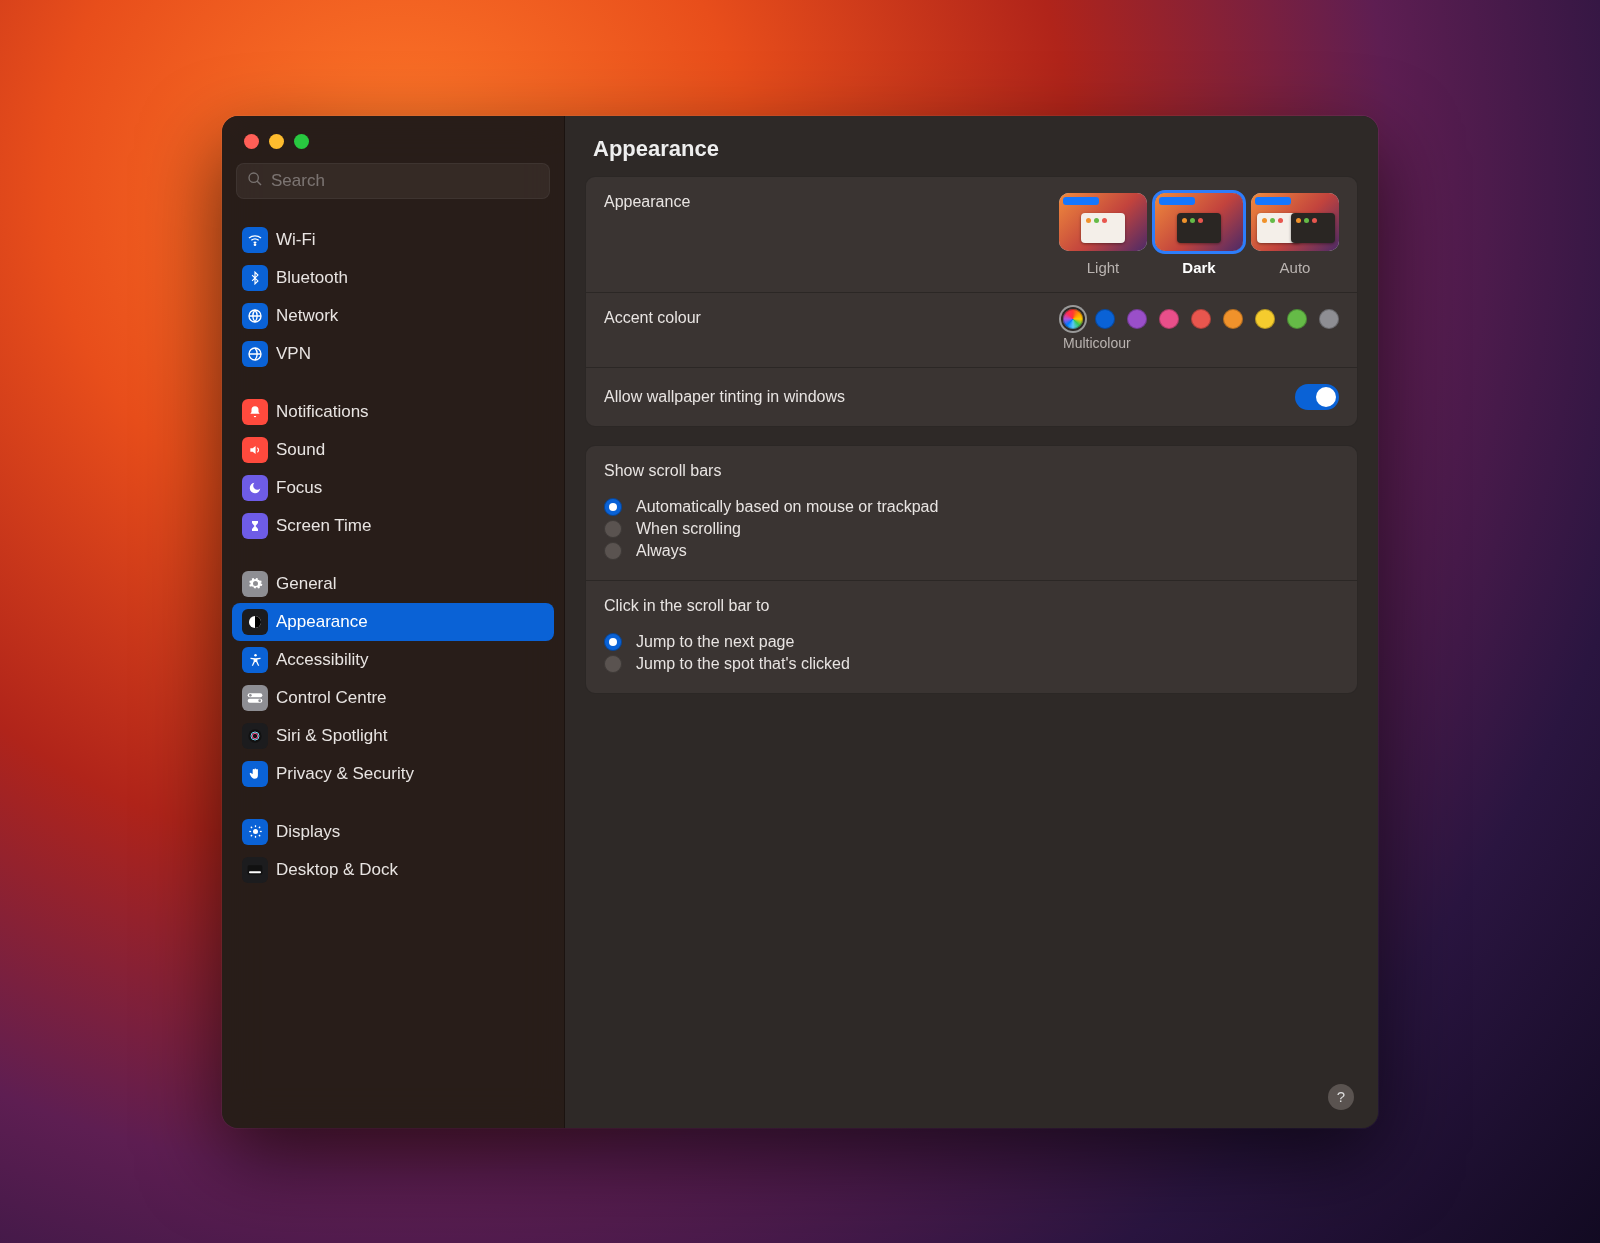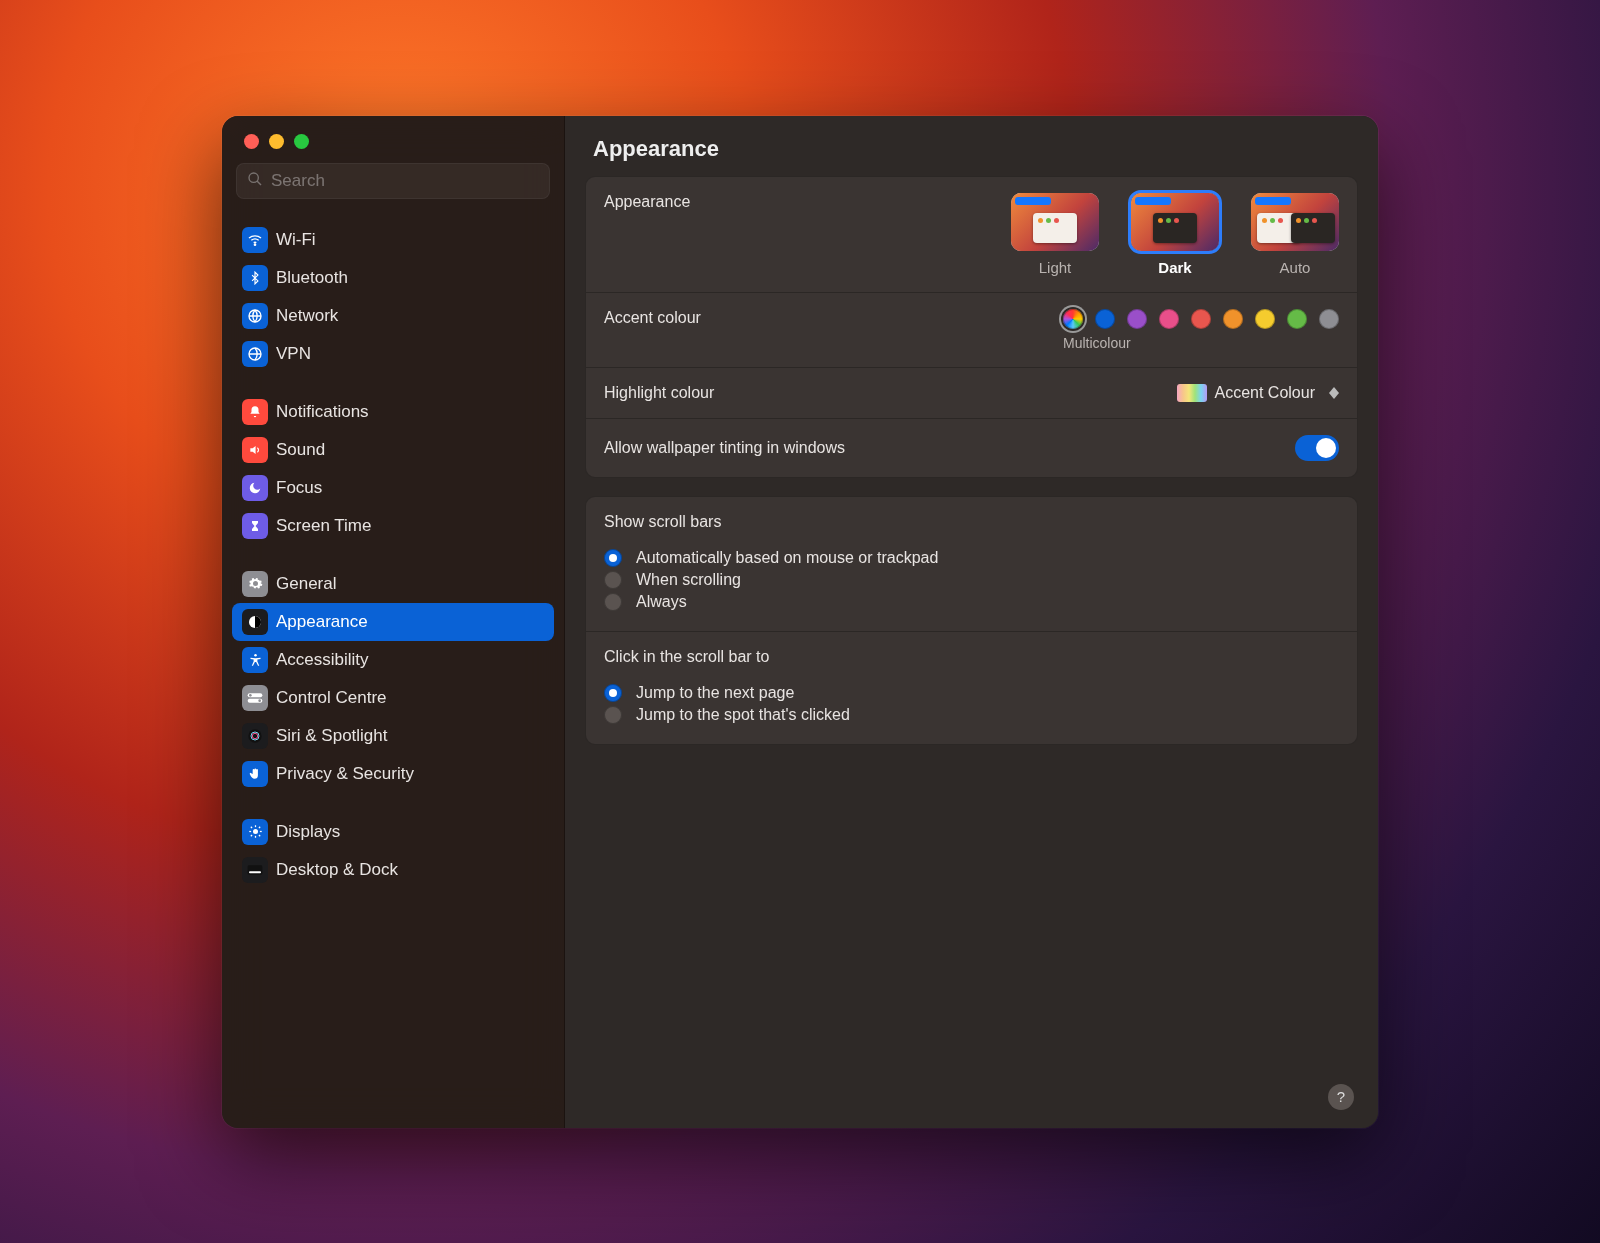--- a/index.html
+++ b/index.html
@@ -61,21 +61,21 @@
 }
 .header { padding: 20px 28px 14px; font-size:22px; font-weight:700; color:#eee; }
 .panel {
   margin: 0 20px 18px; background:#3a3432;
   border:1px solid rgba(0,0,0,0.25); border-radius:10px;
   color:#e8e4e2; font-size:16px;
 }
 .row { display:flex; align-items:center; justify-content:space-between; padding:16px 18px; border-top:1px solid rgba(0,0,0,0.25); }
 .row:first-child { border-top:none; }
 .row-col { flex-direction:column; align-items:stretch; gap:10px; }
-.appearance-opts { display:flex; gap:32px; }
+.appearance-opts { display:flex; gap:8px; }
 .theme-opt { display:flex; flex-direction:column; align-items:center; gap:8px; font-size:15px; color:#b9b3b0; cursor:pointer; }
 .theme-opt.sel .thumb { outline:3px solid #2d7dfb; outline-offset:0; }
 .theme-opt.sel .tlabel { color:#fff; font-weight:600; }
 .thumb { width:88px; height:58px; border-radius:10px; overflow:hidden; position:relative; background:#ccc; }
 .thumb .bg { position:absolute; inset:0; }
 .mini-win { position:absolute; border-radius:4px; }
 .swatches { display:flex; gap:12px; align-items:center; }
 .swatch { width:20px; height:20px; border-radius:50%; cursor:pointer; box-shadow: inset 0 0 0 1px rgba(0,0,0,0.25); }
 .swatch.sel { box-shadow: 0 0 0 2px #2e2927, 0 0 0 4px #999, inset 0 0 0 1px rgba(0,0,0,.25); }
 .caption { font-size:14px; color:#b9b3b0; margin-top:6px; }
@@ -353,35 +353,20 @@
               <div class="swatch" style="background: rgb(232, 86, 78);"></div>
               <div class="swatch" style="background: rgb(240, 146, 43);"></div>
               <div class="swatch" style="background: rgb(245, 204, 46);"></div>
               <div class="swatch" style="background: rgb(101, 187, 71);"></div>
               <div class="swatch" style="background: rgb(142, 142, 147);"></div>
             </div>
           <div class="caption">Multicolour</div>
         </div>
       </div>
       <div class="row">
-        <div>Highlight colour</div>
-        <div class="hl-select">
-          <span class="hl-grad"></span>
-          <span>Accent Colour</span>
-          <span class="stepper">
-            <svg width="10" height="6">
-                <polygon points="5,0 10,6 0,6" fill="#bbb"></polygon>
-              </svg>
-            <svg width="10" height="6">
-                <polygon points="0,0 10,0 5,6" fill="#bbb"></polygon>
-              </svg>
-          </span>
-        </div>
-      </div>
-      <div class="row">
         <div>Allow wallpaper tinting in windows</div>
         <div class="toggle"></div>
       </div>
     </section>
 
     <section class="panel">
       <div class="row row-col" style="border-top:none">
         <div class="subhead">Show scroll bars</div>
         <div id="scroll-opts">
             <div class="radio-item">

